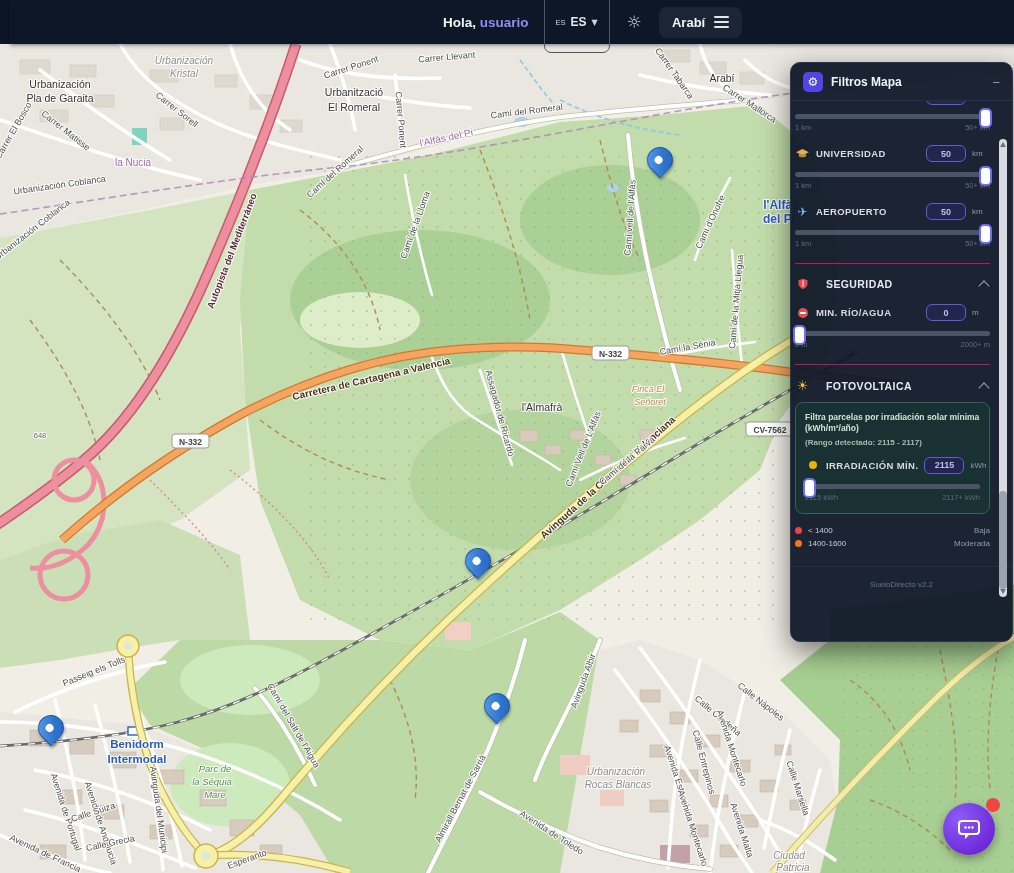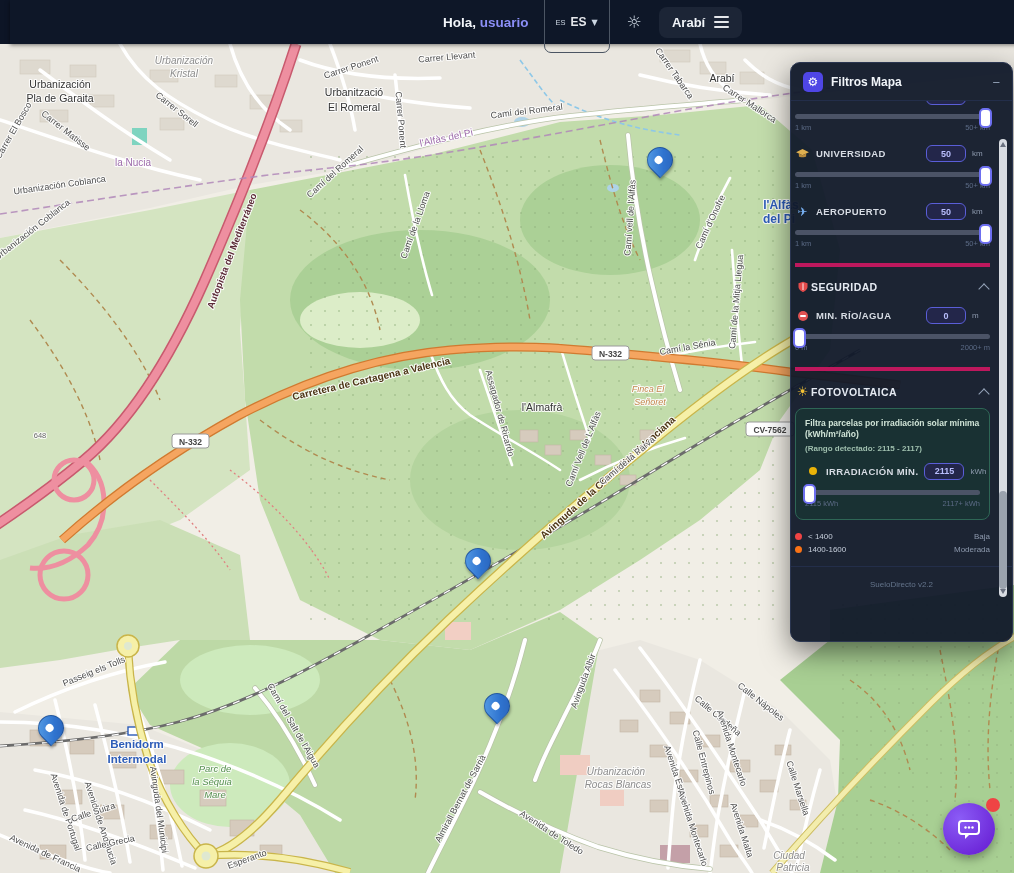--- a/index.html
+++ b/index.html
@@ -71,21 +71,21 @@
   .thumb{position:absolute;width:9px;height:16px;top:-6px;background:#fff;
     border:2px solid #6d6ff0;border-radius:5px;cursor:pointer;}
   .thumb.right{right:-2px;} .thumb.left{left:-2px;}
   .scale{display:flex;justify-content:space-between;font-size:7.5px;color:#5b6a85;margin-top:4px;}
   .frow{display:flex;align-items:center;margin-top:13px;gap:6px;}
   .ficon{width:15px;display:flex;justify-content:center;align-items:center;flex-shrink:0;}
   .flabel{flex:1;font-size:9.5px;font-weight:bold;letter-spacing:.4px;color:#d7dce4;white-space:nowrap;}
   .badge{min-width:26px;text-align:center;background:#23264a;border:1.5px solid #5a5ed8;color:#b9befc;
     font-size:9px;font-weight:bold;padding:2.5px 6px;border-radius:6px;cursor:text;}
   .unit{font-size:8px;color:#8d99ad;width:18px;}
-  .sect{display:flex;align-items:center;gap:1px;margin-top:15px;padding-top:13px;border-top:4px solid #be185d;}
+  .sect{display:flex;align-items:center;gap:16px;margin-top:15px;padding-top:13px;border-top:1px solid #be185d;}
   .sect .stitle{flex:1;font-size:10.5px;font-weight:bold;letter-spacing:.4px;color:#e5eaf2;}
   .chev{width:7px;height:7px;border-right:1.6px solid #94a3b8;border-bottom:1.6px solid #94a3b8;
     margin-right:2px;cursor:pointer;}
   .chev.up{transform:rotate(-135deg);margin-top:4px;}
   .plane{color:#7ab3f5;font-size:12px;font-family:"DejaVu Sans",sans-serif;}
   .noentry{width:10px;height:10px;border-radius:50%;background:#e05252;position:relative;}
   .noentry::after{content:"";position:absolute;left:2px;top:4px;width:6px;height:2px;background:#fff;border-radius:1px;}
   .sun{color:#f2c035;font-size:13px;font-family:"DejaVu Sans",sans-serif;}
   .ydot{width:8px;height:8px;border-radius:50%;background:#eab308;}
   .fcard{margin-top:9px;background:rgba(22,62,52,.5);border:1px solid #2e6655;border-radius:8px;padding:9px 9px 11px;}

